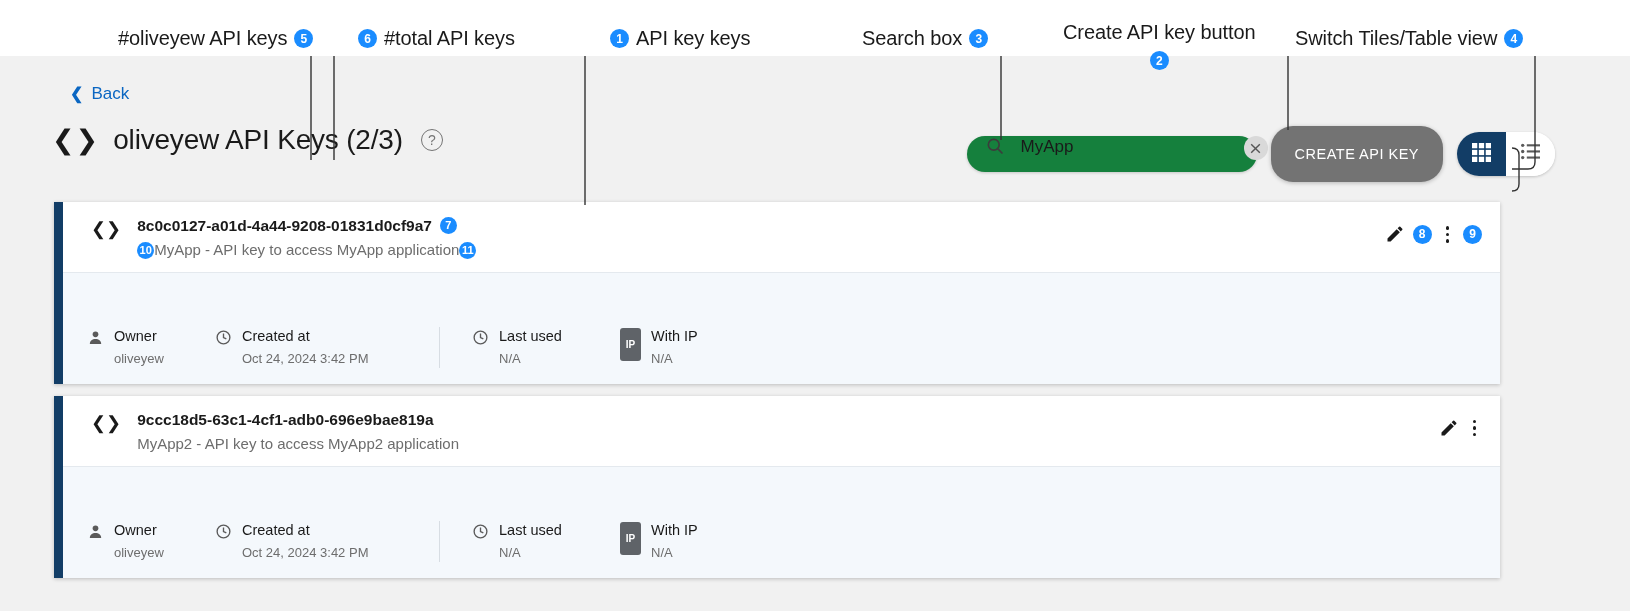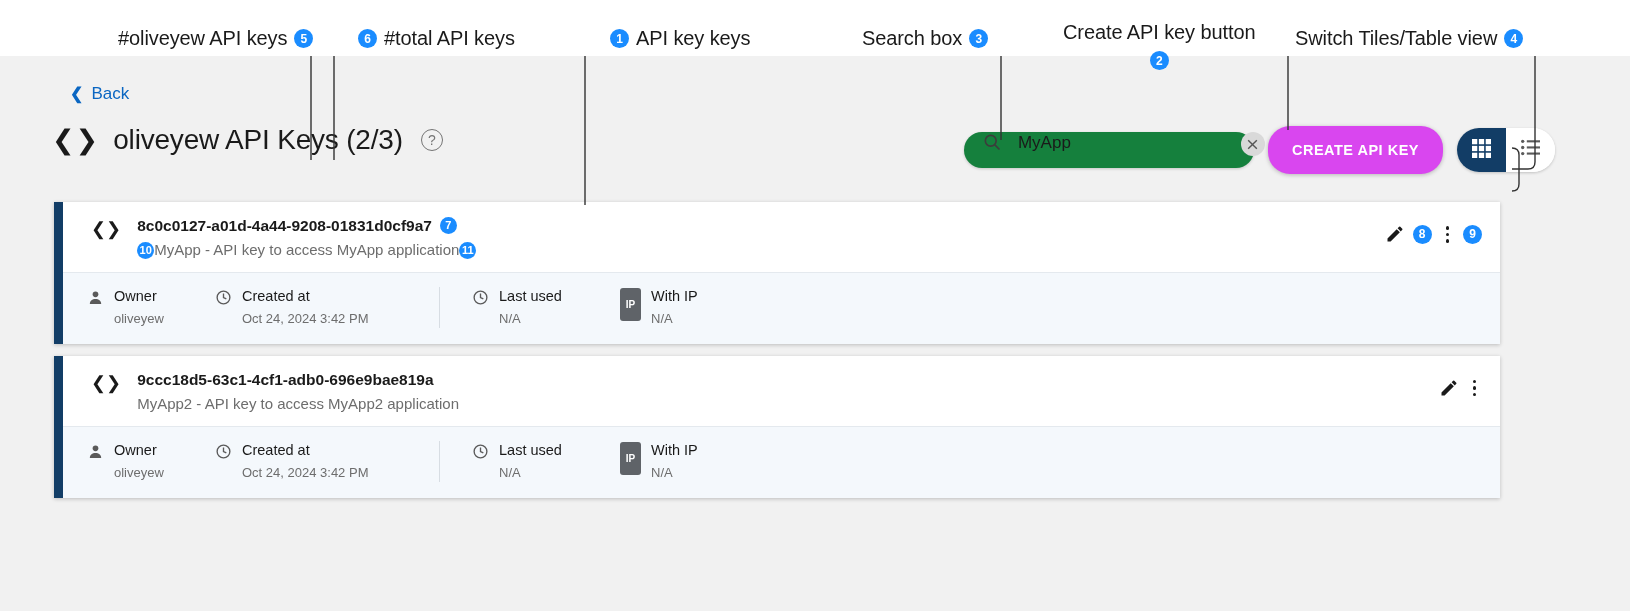--- a/index.html
+++ b/index.html
@@ -148,28 +148,28 @@
     border-radius: 50%;
     background: #d9d9d9;
     display: flex;
     align-items: center;
     justify-content: center;
     cursor: pointer;
     flex: none;
     margin-right: 4px;
   }
   .create-btn {
-    height: 48px;
-    background: #d946ef;
+    height: 56px;
+    background: #737373;
     color: #ffffff;
     border: none;
     border-radius: 22px;
     padding: 0 24px;
     font-size: 14.5px;
-    font-weight: bold;
+    font-weight: normal;
     letter-spacing: 0.5px;
     cursor: pointer;
     font-family: "Liberation Sans", sans-serif;
     box-shadow: 0 1px 4px rgba(0,0,0,0.25);
   }
   .view-toggle {
     display: flex;
     height: 44px;
     border-radius: 22px;
     overflow: hidden;
@@ -262,20 +262,21 @@
 
   .card-body {
     display: flex;
     background: #f4f8fc;
     border-top: 1px solid #e4e9ee;
     padding: 14px 0 16px 0;
   }
   .meta-group {
     display: flex;
     gap: 0;
+    margin-top: 40px;
   }
   .meta-group.left { padding-left: 24px; }
   .meta-group.right {
     padding-left: 32px;
     border-left: 1px solid #d7dde3;
     margin-left: 24px;
   }
   .meta {
     display: flex;
     align-items: flex-start;

